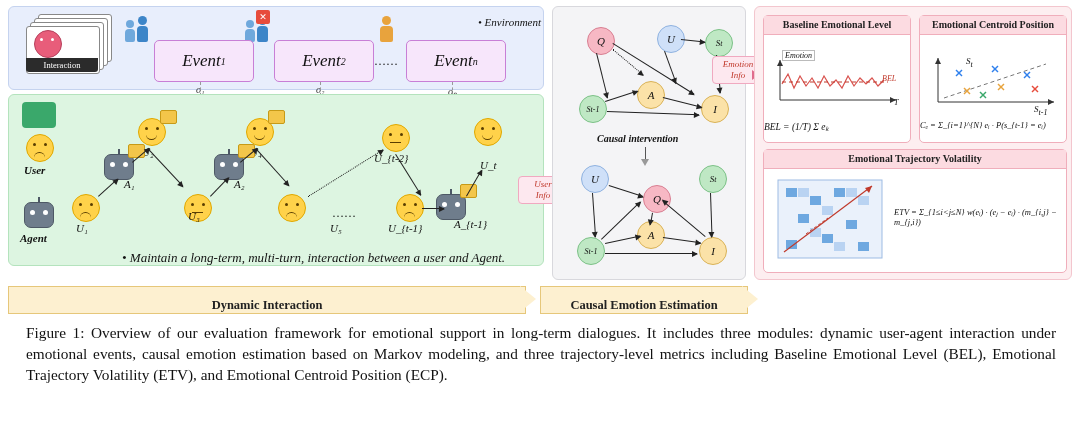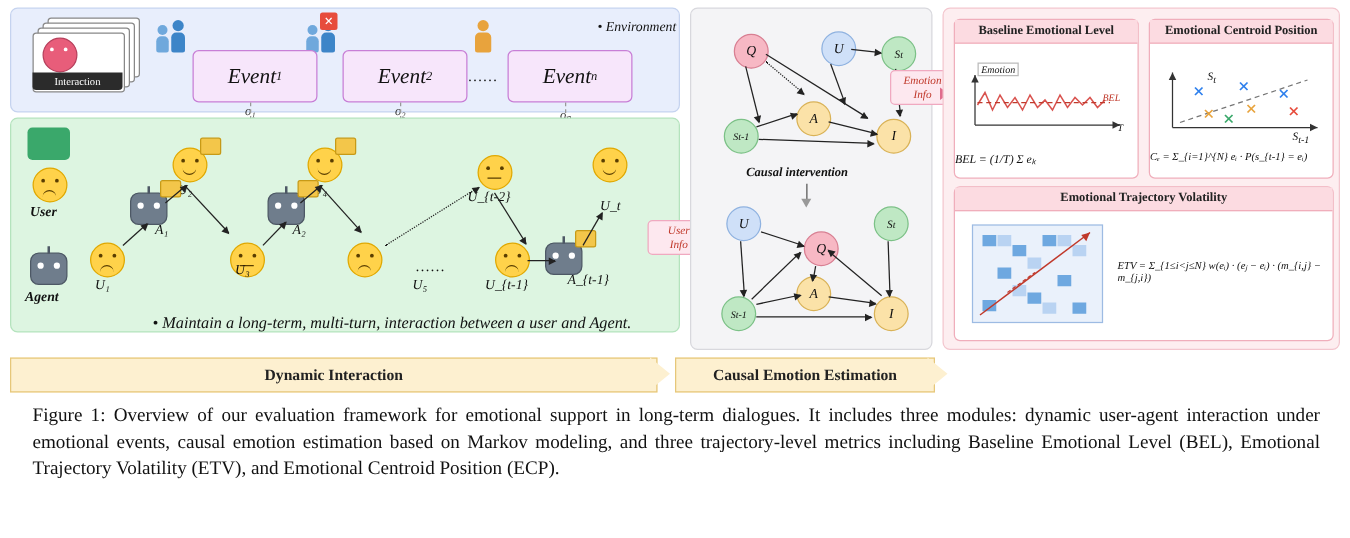--- a/index.html
+++ b/index.html
@@ -70,21 +70,21 @@
     text-align:center;padding:2px 4px;font-style:italic;}
 
   
   #mod3{left:754px;top:6px;width:318px;height:274px;background:#fdeef0;border:1px solid #f3c6ce;border-radius:6px;}
   .mcard{position:absolute;background:#ffffff;border:1px solid #f0aebb;border-radius:5px;}
   .mcard-title{position:absolute;left:0;top:0;right:0;height:auto;background:#fcdbe1;border-bottom:1px solid #f0aebb;
     font-size:10px;font-weight:bold;text-align:center;padding:3px 2px;color:#222;line-height:1.15;}
   .formula{position:absolute;font-size:9.5px;font-style:italic;width:100%;}
 
   
-  .banner{position:absolute;height:26px;background:#fdf0d0;border:1px solid #e6c77a;display:flex;align-items:center;justify-content:center;
+  .banner{position:absolute;height:26px;background:#fdf0d0;border:1px solid #e6c77a;display:flex;align-items:flex-end;justify-content:center;
     font-size:12.5px;font-weight:bold;color:#222;}
   .banner .bn-txt{padding:0 6px;}
 
   
   #caption{position:absolute;left:26px;top:322px;width:1030px;font-size:15.3px;line-height:1.38;text-align:justify;}
   .bg-stack{position:absolute;}
 </style>
 </head>
 <body>
 

